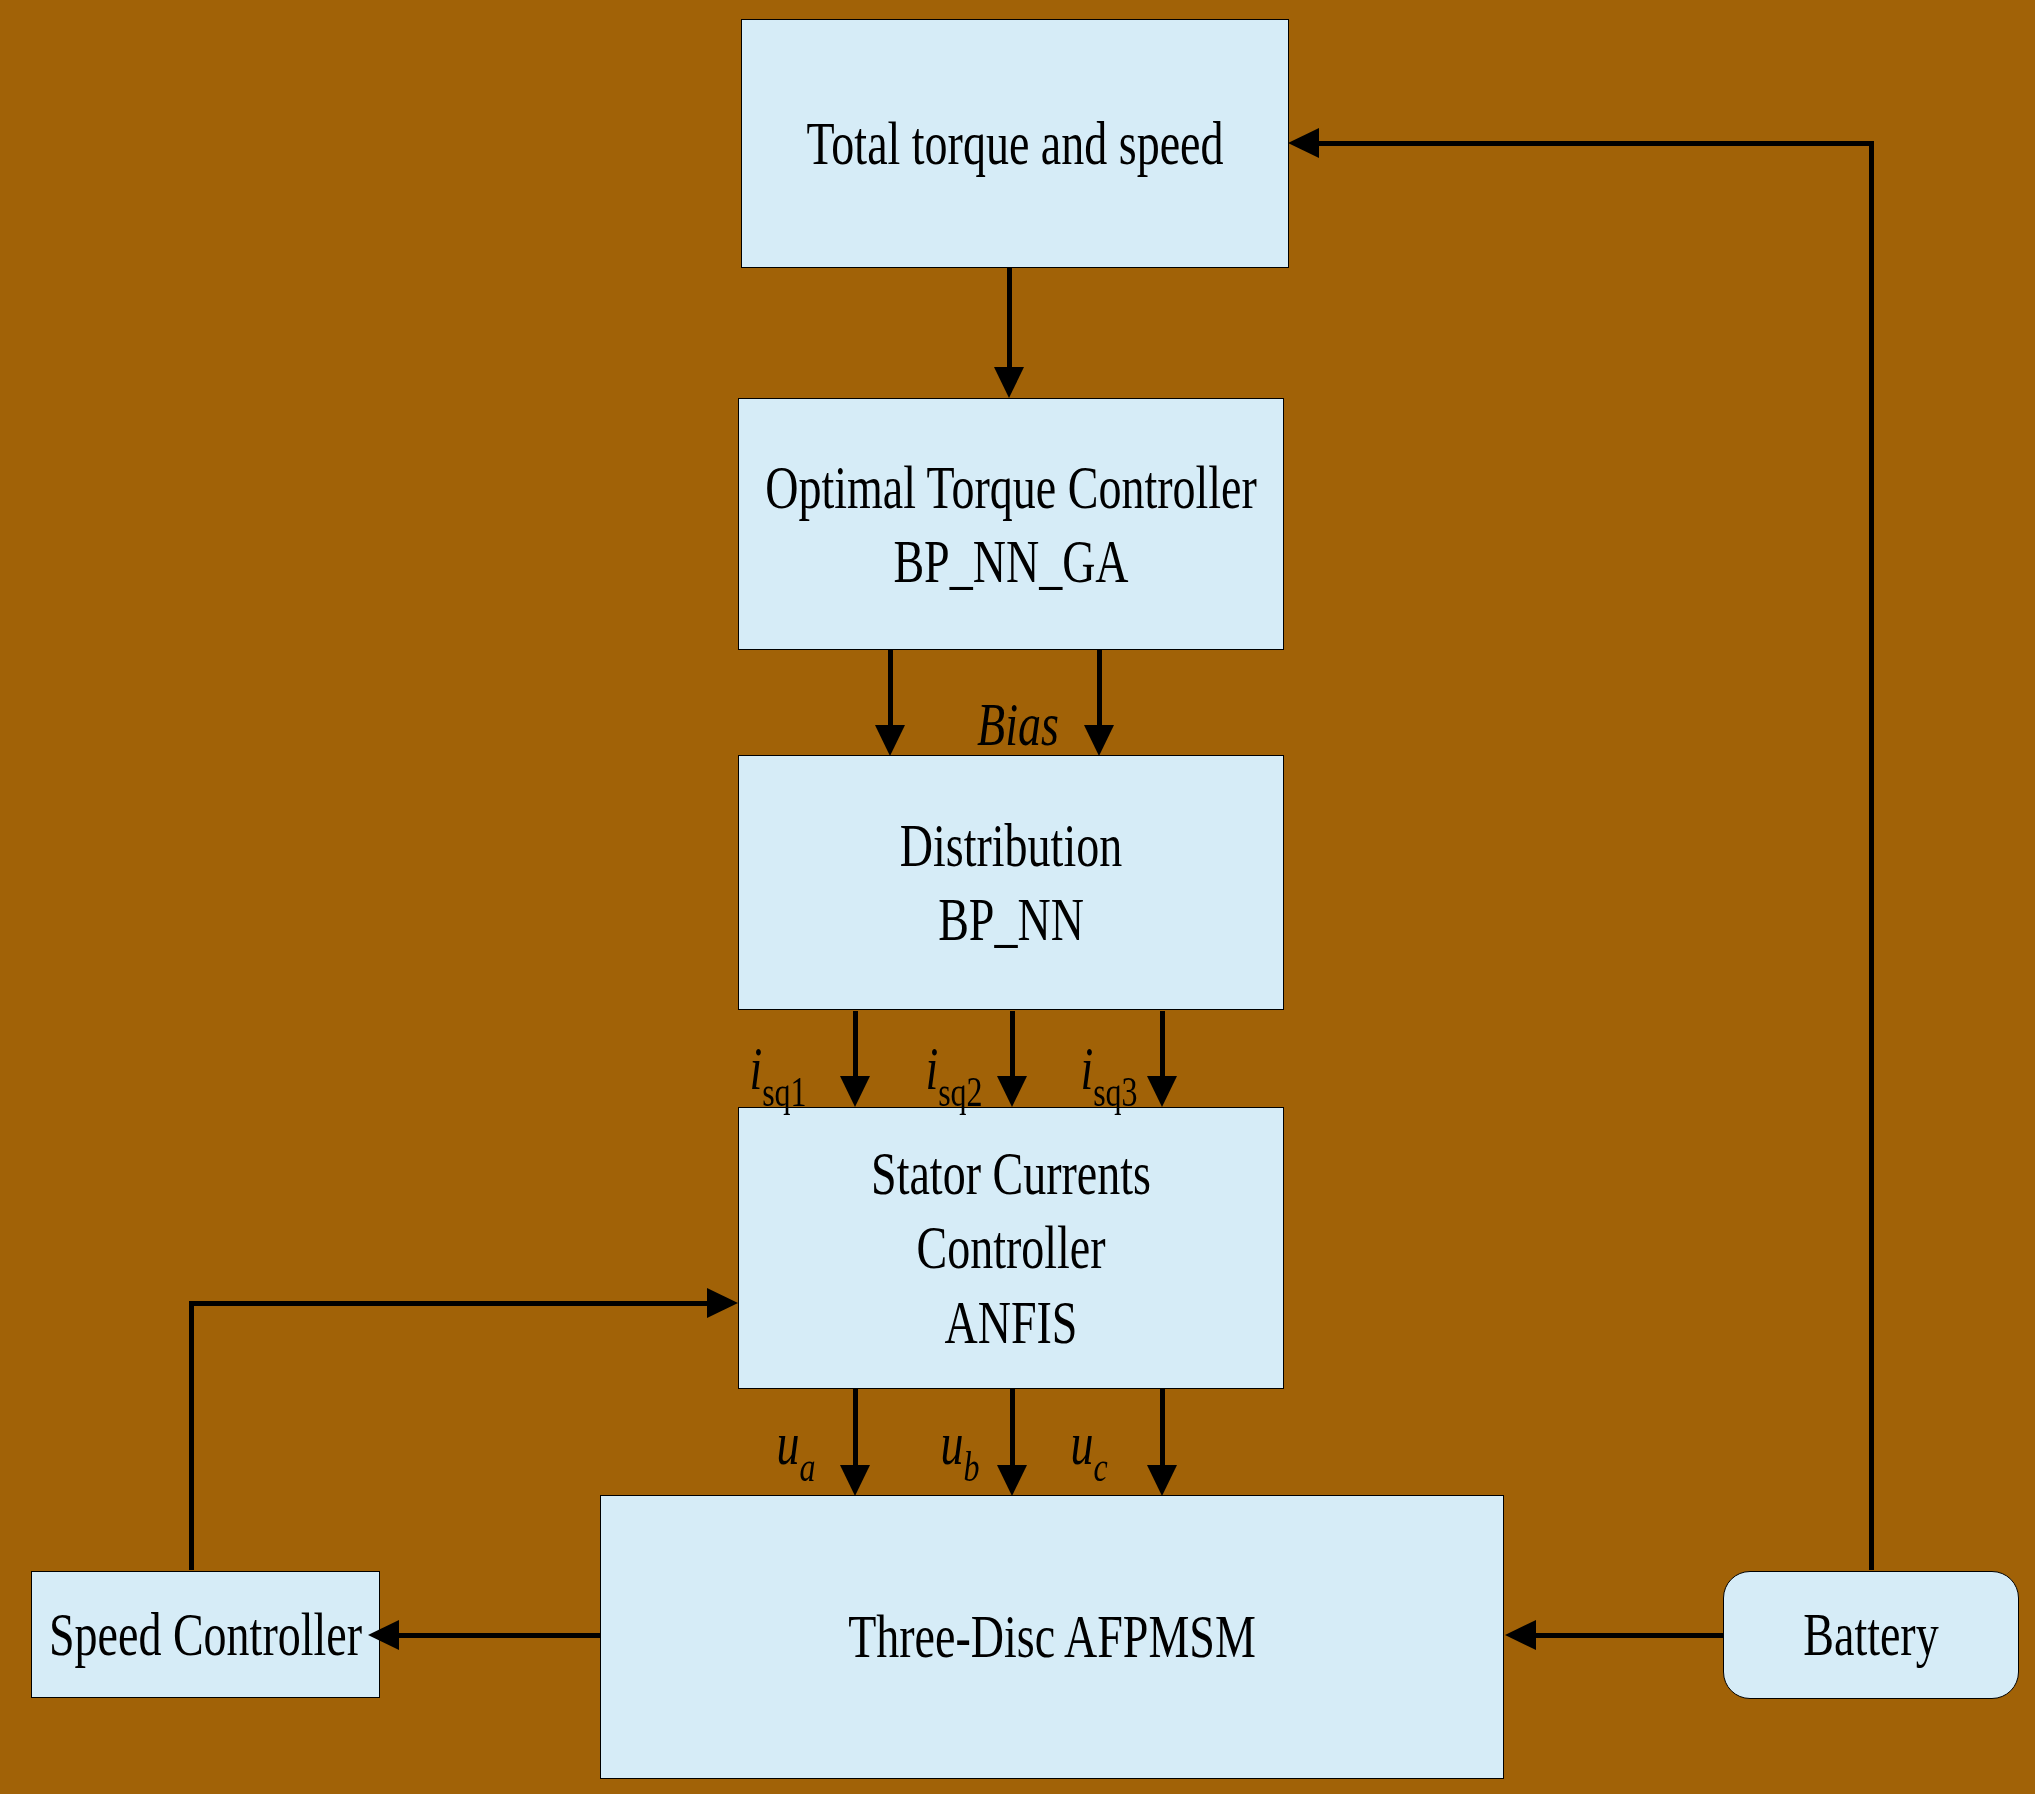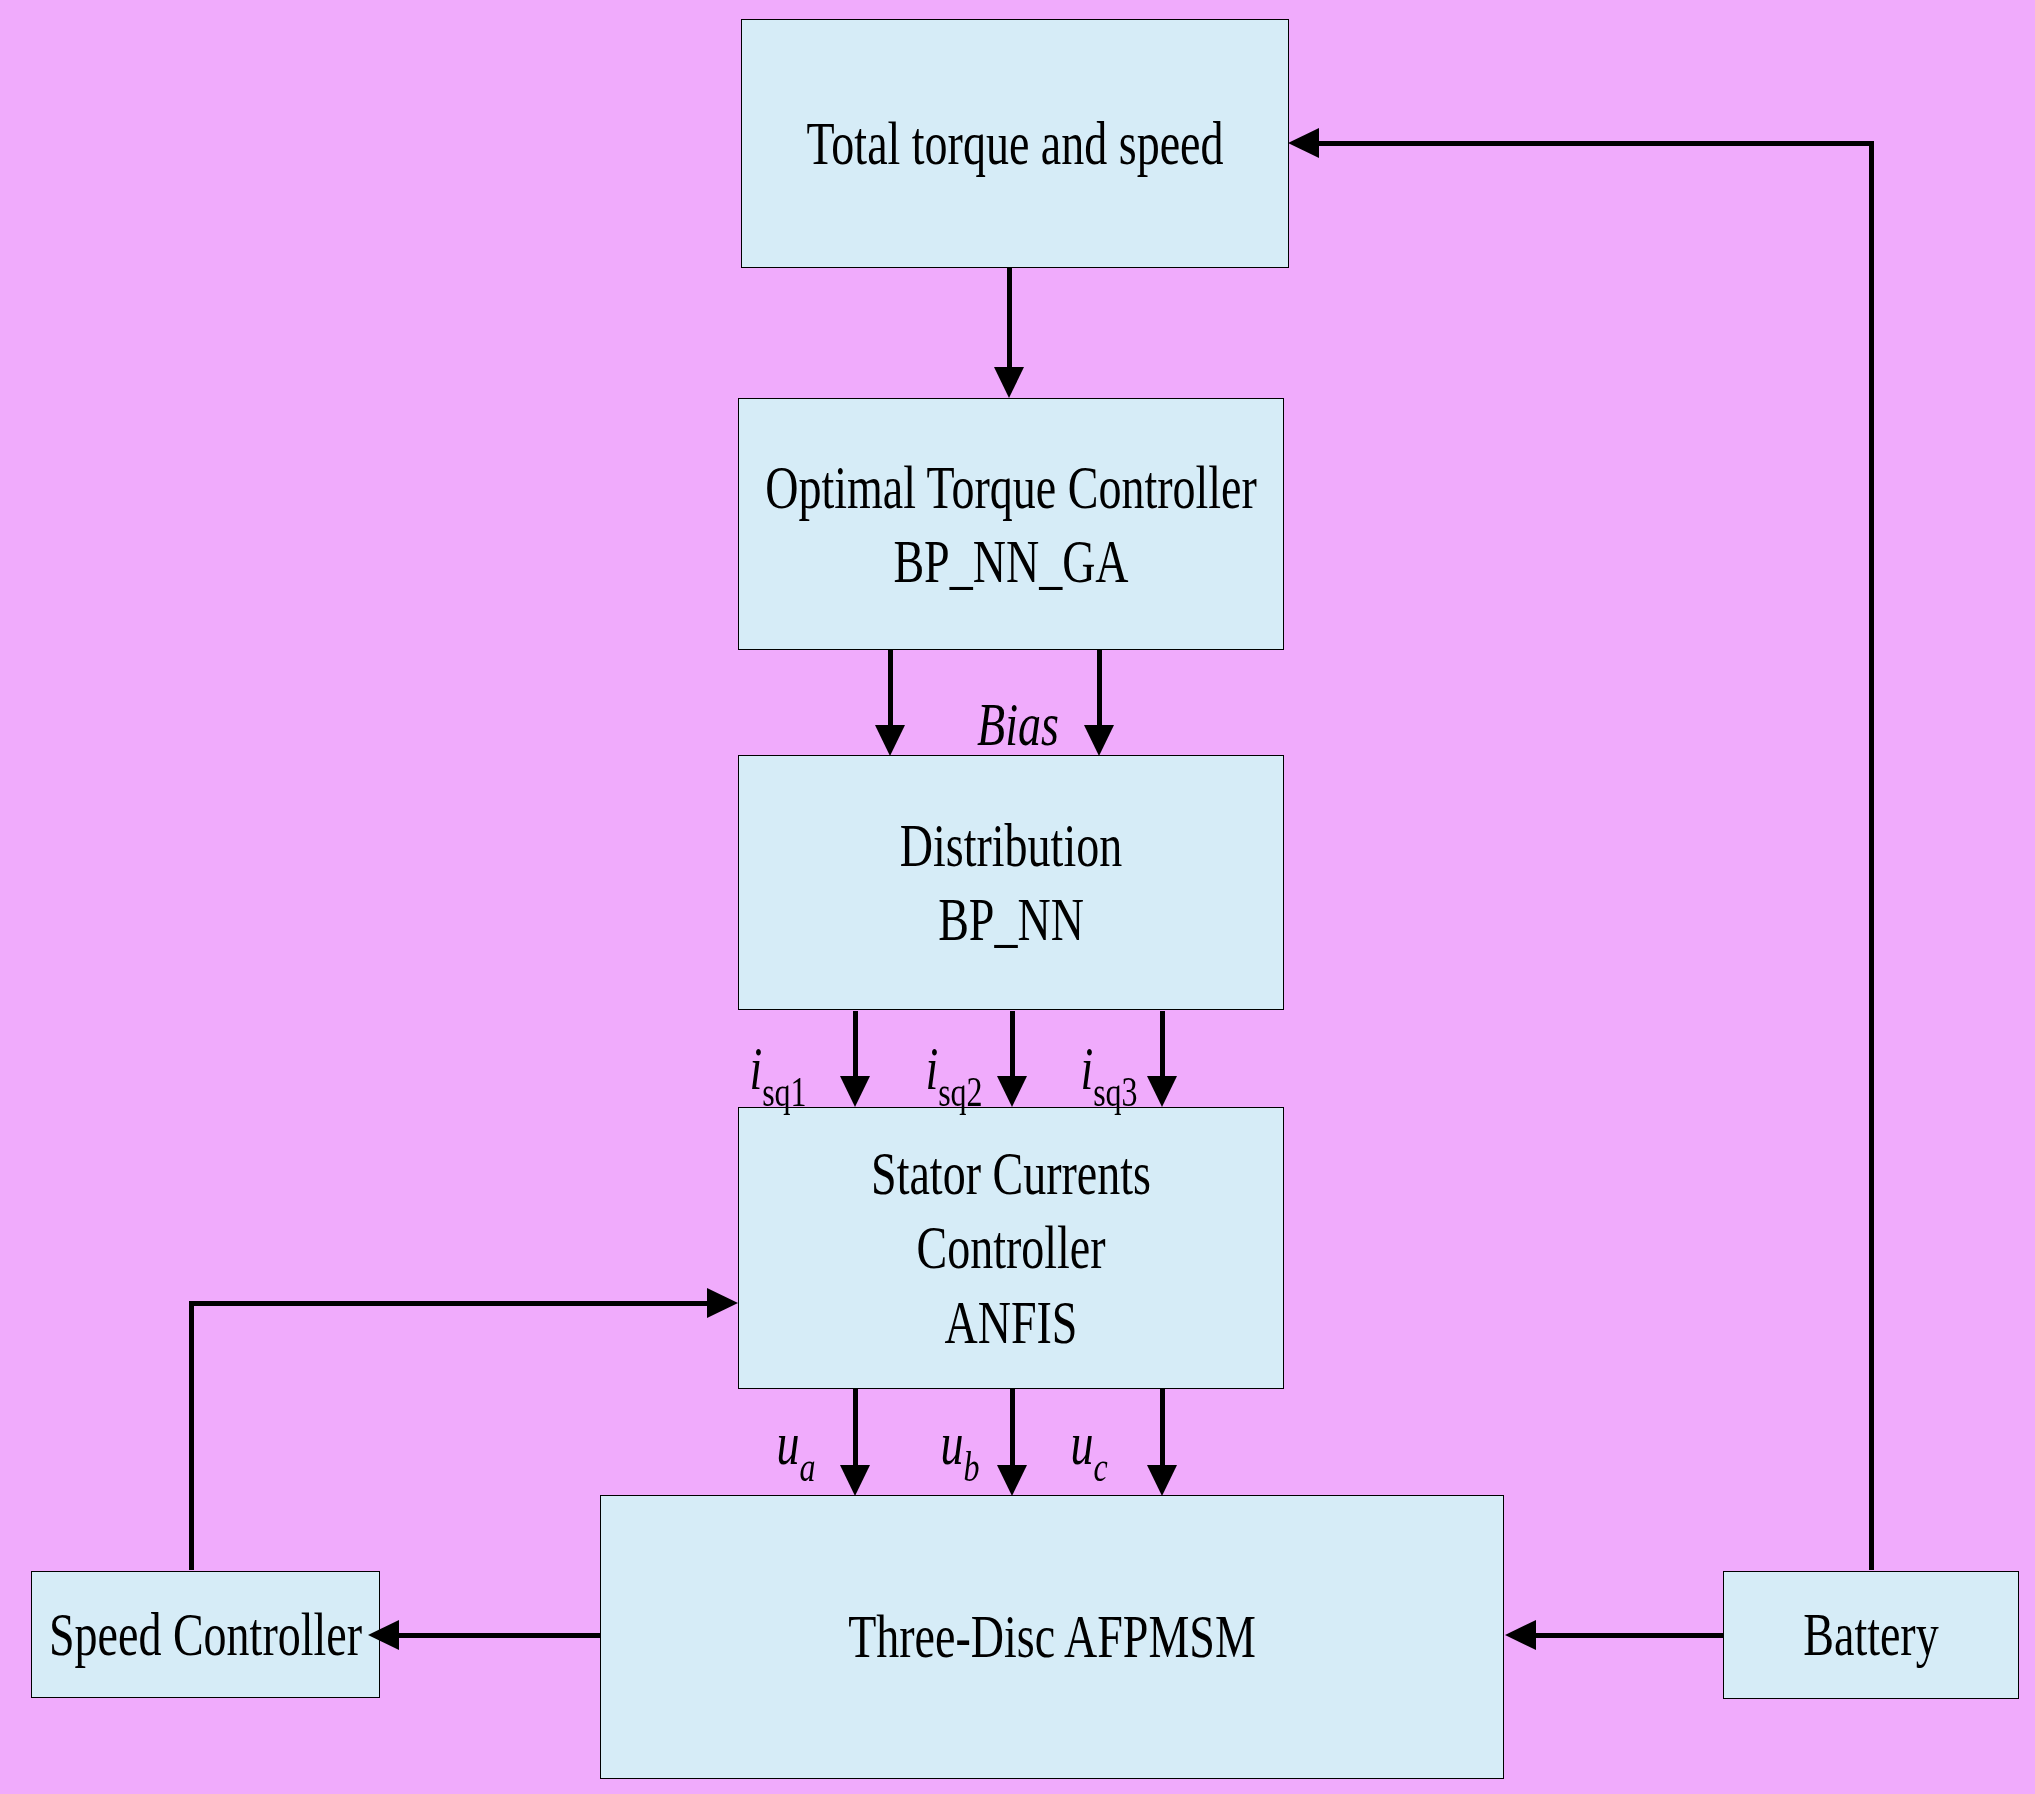--- a/index.html
+++ b/index.html
@@ -1,20 +1,20 @@
 <!DOCTYPE html>
 <html style="font-size:12.3px"><head>
 <meta charset="utf-8">
 <style>
   html, body { margin: 0; padding: 0; background: #ffffff; }
   .canvas {
     position: relative;
     width: 2035px;
     height: 1795px;
-    background: #f0abfc;
+    background: #a16207;
     font-family: "Liberation Serif", "DejaVu Serif", serif;
     color: #000;
     overflow: hidden;
   }
   .box {
     position: absolute;
     background: #d6ecf7;
     border: 1.5px solid #000;
     box-sizing: border-box;
     display: flex;
@@ -87,21 +87,21 @@
   </div>
 
   <div class="box" style="left:600px; top:1495px; width:904px; height:284px;">
     <span class="box-text">Three-Disc AFPMSM</span>
   </div>
 
   <div class="box" style="left:19px; top:1571px; width:349px; height:127px;margin-left:12px;">
     <span class="box-text">Speed Controller</span>
   </div>
 
-  <div class="box" style="left:1723px; top:1571px; width:296px; height:128px;">
+  <div class="box" style="left:1723px; top:1571px; width:296px; height:128px;border-radius:27px;">
     <span class="box-text">Battery</span>
   </div>
 
   <div class="vline" style="left:1007px; top:268px; width:5.4px; height:102px;"></div>
   <div class="head head-down" style="left:994px; top:367px;"></div>
 
   <div class="vline" style="left:888px; top:650px; width:5.4px; height:77px;"></div>
   <div class="head head-down" style="left:875px; top:725px;"></div>
 
   <div class="vline" style="left:1097px; top:650px; width:5.4px; height:77px;"></div>

